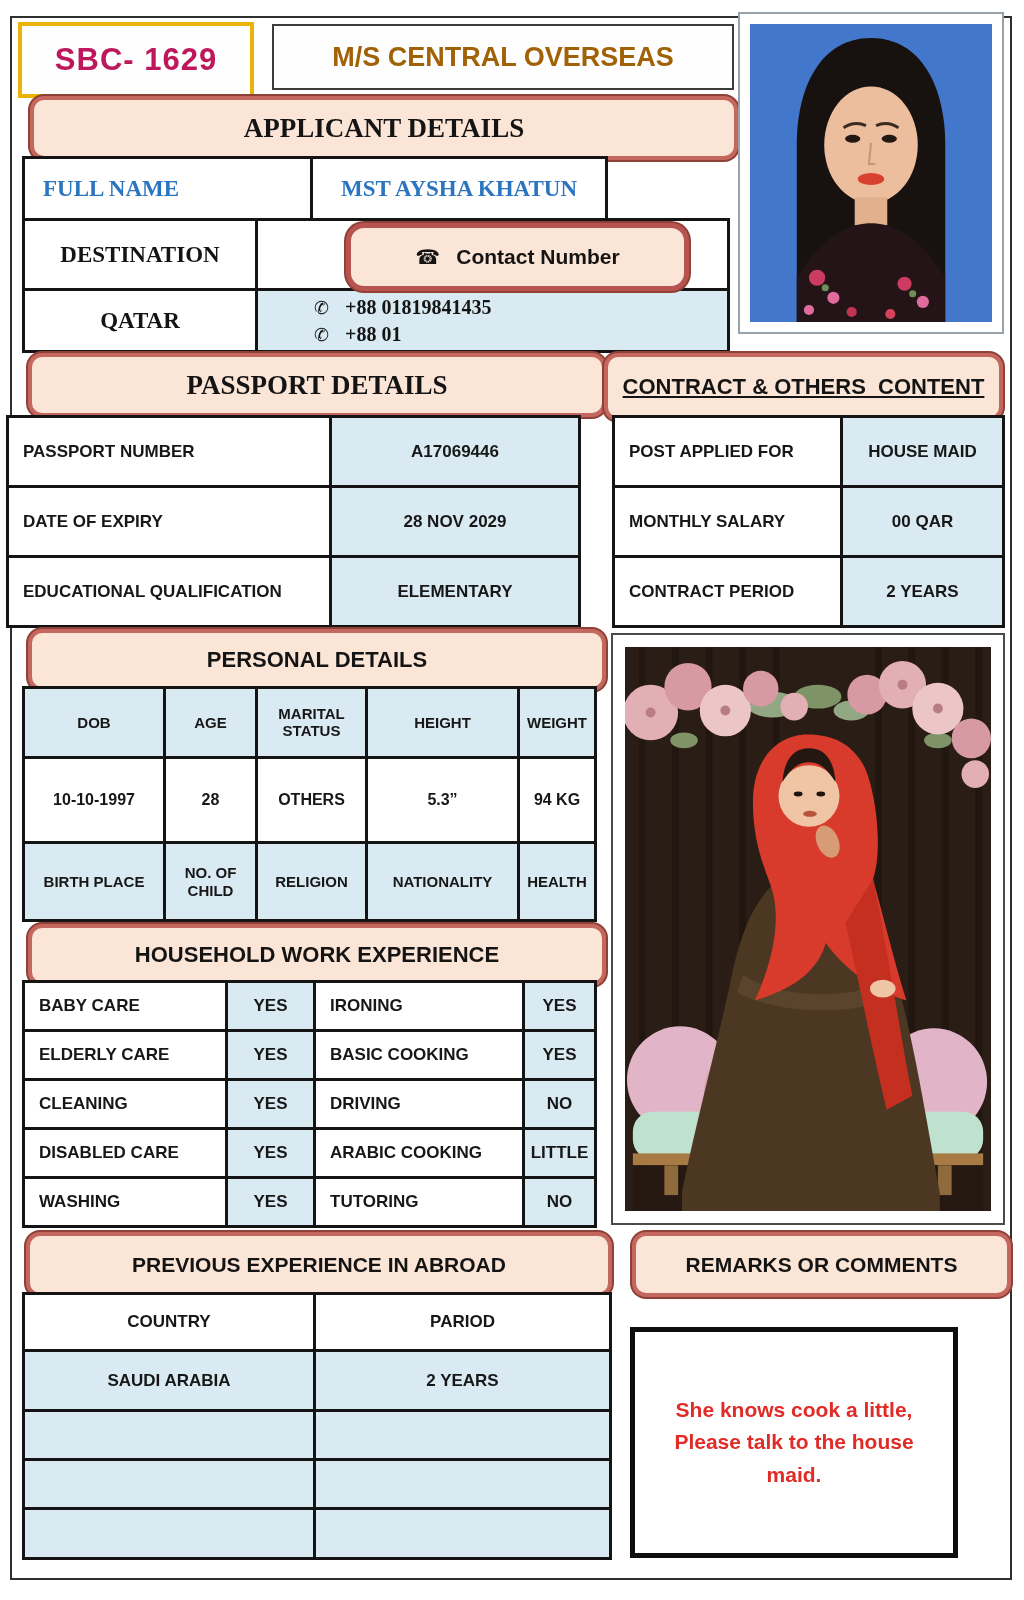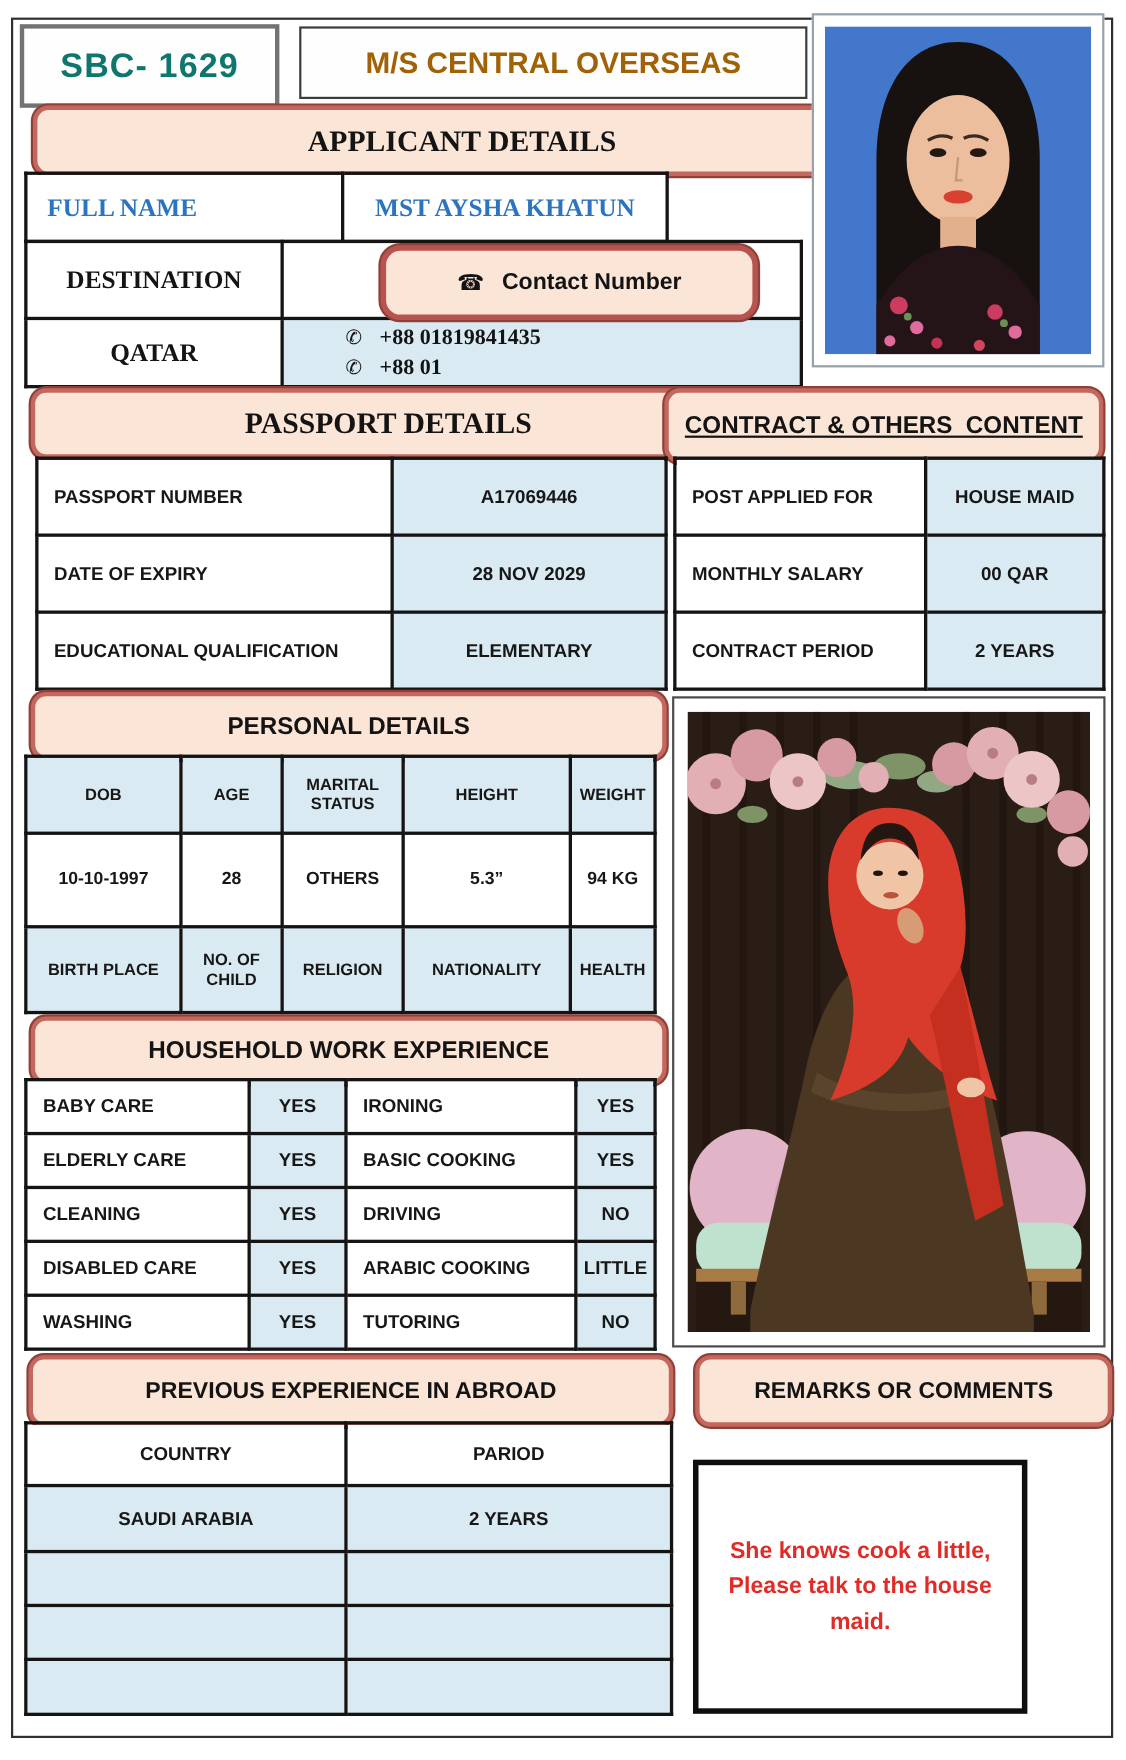--- a/index.html
+++ b/index.html
@@ -2,31 +2,31 @@
 <html><head>
 <meta charset="utf-8">
 <style>
   html,body{margin:0;padding:0;background:#ffffff;}
   body{width:1024px;height:1600px;position:relative;font-family:"Liberation Sans",sans-serif;}
   .page{position:absolute;left:0;top:0;width:1024px;height:1600px;background:#fff;overflow:hidden;}
   .page-frame{position:absolute;left:10px;top:16px;width:998px;height:1560px;border:2px solid #2f2f2f;}
 
   
   .sbc-box{position:absolute;left:18px;top:22px;width:228px;height:68px;background:#fdfefd;
-           border:4px solid #737373;display:flex;align-items:center;justify-content:center;
-           font-weight:bold;font-size:31px;color:#0f766e;letter-spacing:1px;}
+           border:4px solid #eab308;display:flex;align-items:center;justify-content:center;
+           font-weight:bold;font-size:31px;color:#be185d;letter-spacing:1px;}
   .agency-box{position:absolute;left:272px;top:24px;width:458px;height:62px;background:#fdfefd;
            border:2px solid #3c3c3c;display:flex;align-items:center;justify-content:center;
            font-weight:bold;font-size:27px;color:#a16207;}
 
   
   .banner{position:absolute;background:#fbe5d6;border:4px solid #c4685f;border-radius:14px;
           box-shadow:0 0 0 2px #8f4138;display:flex;align-items:center;justify-content:center;
           font-weight:bold;color:#141414;text-align:center;}
-  .banner.serif{font-family:"Liberation Serif",serif;font-size:27px;padding-left:36px;}
+  .banner.serif{font-family:"Liberation Serif",serif;font-size:27px;}
   .banner.sans{font-size:22px;}
   .pre{white-space:pre;}
 
   
   table.tbl{position:absolute;border-collapse:collapse;table-layout:fixed;color:#171717;font-weight:bold;}
   .tbl td{border:3px solid #141414;overflow:hidden;vertical-align:middle;}
   .lbl{background:#ffffff;text-align:left;padding-left:14px;font-size:17px;}
   .val{background:#daeaf3;text-align:center;font-size:17px;}
   .cen{background:#ffffff;text-align:center;font-size:17px;}
   .hdr{background:#daeaf3;text-align:center;font-size:15px;line-height:1.15;}
@@ -41,21 +41,21 @@
           font-weight:bold;font-size:20px;color:#141414;line-height:27px;}
   .phone-glyph{font-family:"DejaVu Sans",sans-serif;font-size:18px;}
 
   
   .photo-frame{position:absolute;background:#ffffff;border:2px solid #96a1a9;padding:10px;box-sizing:border-box;}
   .photo-frame svg{display:block;width:100%;height:100%;}
   .photo-top{left:738px;top:12px;width:266px;height:322px;z-index:4;}
   .photo-main{left:611px;top:633px;width:394px;height:592px;border:2px solid #4a4a4a;padding:12px;}
 
   
-  .remarks-box{position:absolute;left:630px;top:1327px;width:304px;height:231px;background:#ffffff;
+  .remarks-box{position:absolute;left:630px;top:1327px;width:328px;height:231px;background:#ffffff;
           border:5px solid #0e0e0e;box-sizing:border-box;display:flex;align-items:center;justify-content:center;}
   .remarks-text{color:#e02b26;font-weight:bold;font-size:21px;text-align:center;line-height:1.55;padding:0 26px;}
 </style>
 </head>
 <body>
 
 <div class="page">
   <div class="page-frame"></div>
 
   <div class="sbc-box">
@@ -139,21 +139,21 @@
     <span>Contact Number</span>
   </div>
 
   <div class="banner serif" style="left:28px;top:353px;width:570px;height:56px;">
     <span>PASSPORT DETAILS</span>
   </div>
   <div class="banner sans" style="left:604px;top:353px;width:391px;height:60px;text-decoration:underline;">
     <span class="pre">CONTRACT &amp; OTHERS  CONTENT</span>
   </div>
 
-  <table class="tbl" style="left:32px;top:415px;width:575px;height:210px;">
+  <table class="tbl" style="left:6px;top:415px;width:575px;height:210px;">
     <colgroup>
         <col style="width:323px">
         <col>
       </colgroup>
     <tbody>
         <tr style="height:70px;">
       <td class="lbl">PASSPORT NUMBER</td>
       <td class="val">A17069446</td>
     </tr>
     <tr style="height:70px;">

